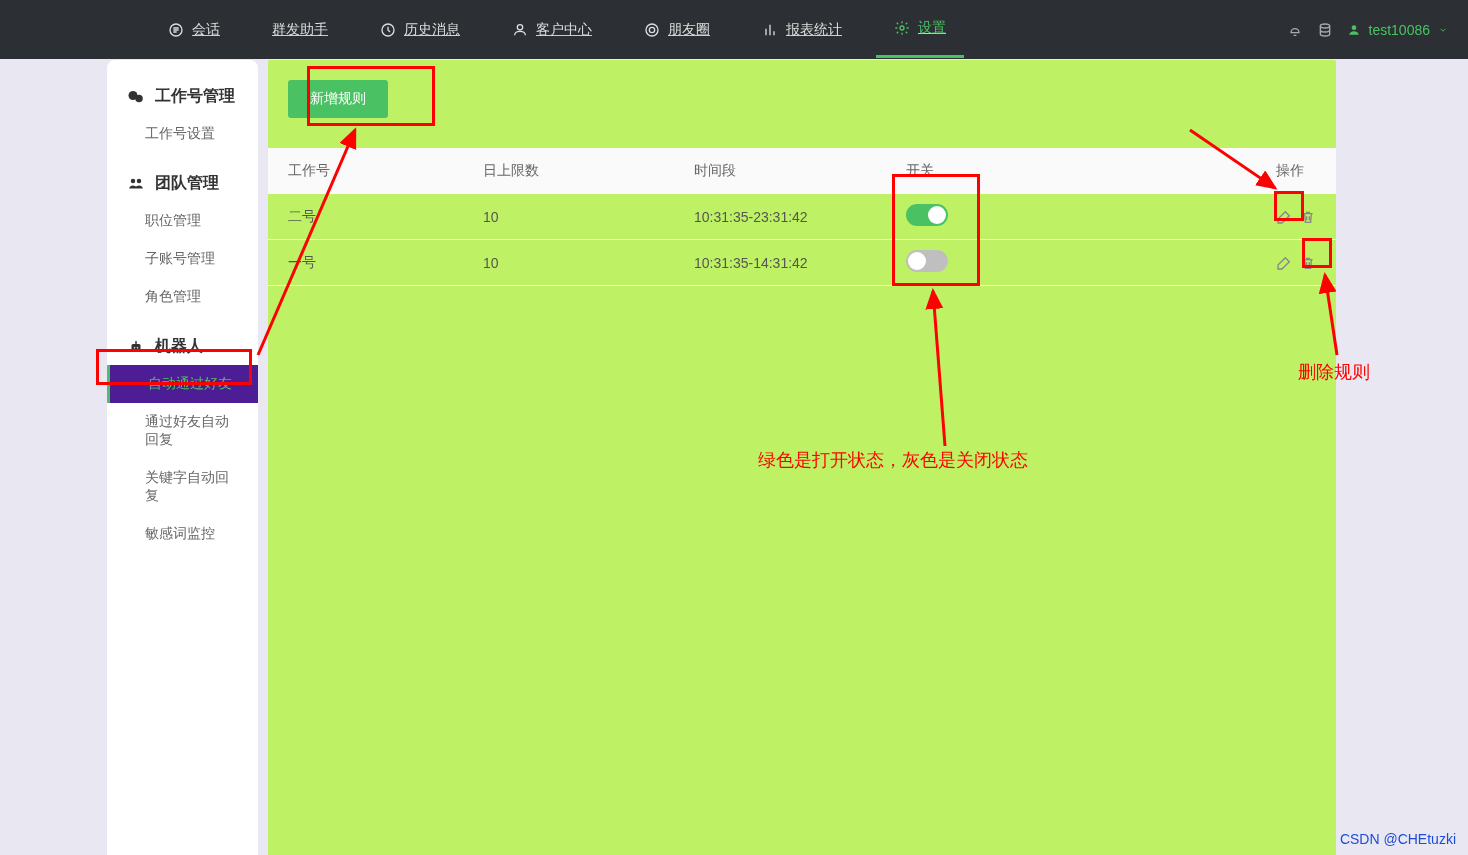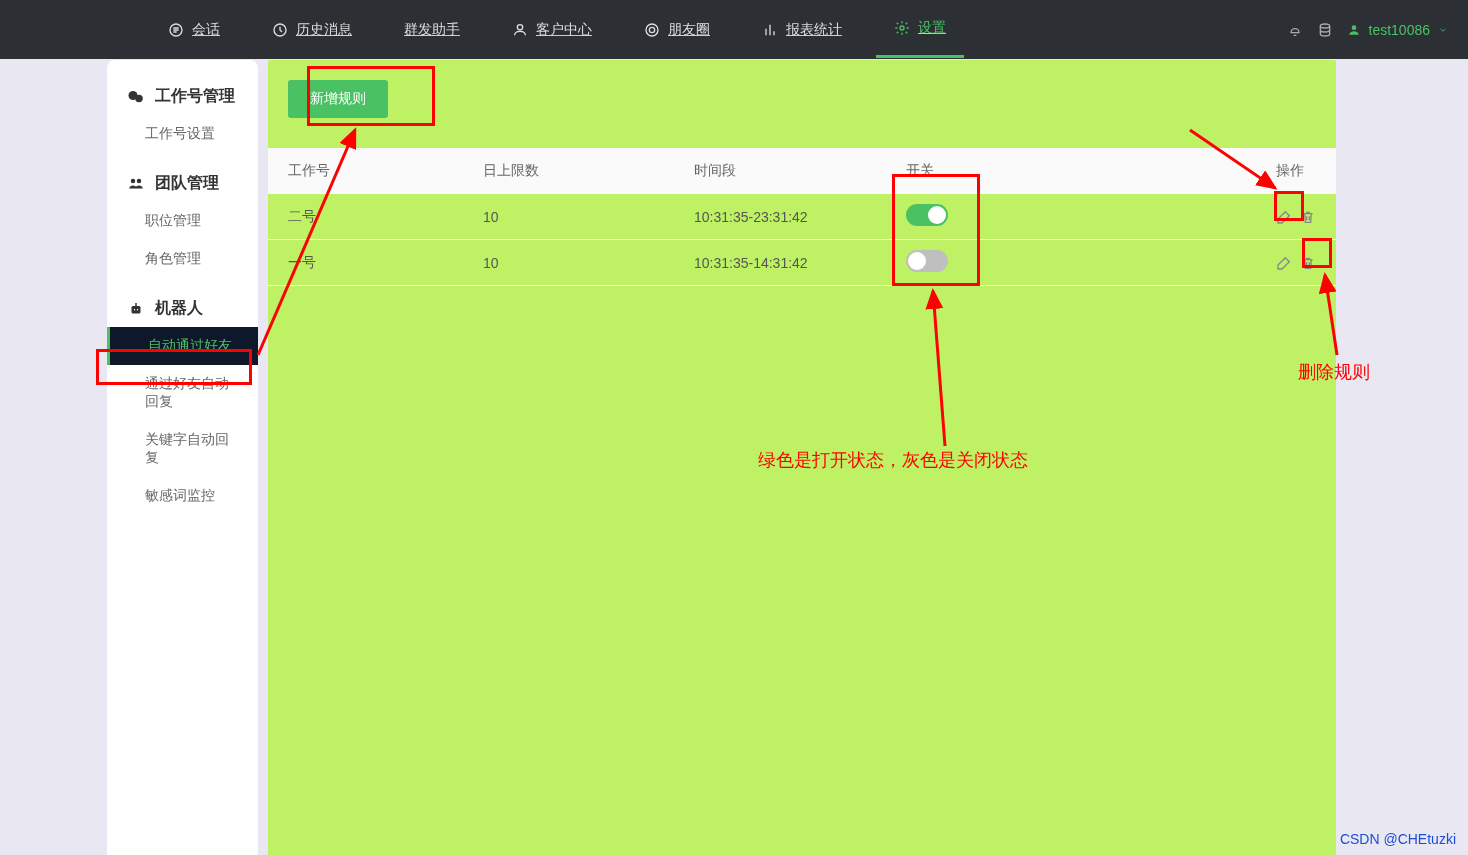--- a/index.html
+++ b/index.html
@@ -35,21 +35,21 @@
       height: 836px; border-radius: 8px;
     }
     .sidebar-section-title {
       display: flex; align-items: center; gap: 10px;
       padding: 8px 20px; font-size: 16px; font-weight: 600; color: #333;
     }
     .sidebar-item {
       padding: 10px 20px 10px 38px; font-size: 14px; color: #666; cursor: pointer;
     }
     .sidebar-item.active {
-      color: #4AC263; border-left: 3px solid #4AC263; background: #0f172a;
+      color: #4AC263; border-left: 3px solid #4AC263; background: #4c1d95;
     }
     .main-panel {
       background: #bef264; flex: 1; margin-left: 10px; margin-right: 132px;
       height: 796px; border-radius: 2px; padding: 20px 0 0 0; position: relative;
     }
     .add-btn {
       background: #4AC263; color: #fff; border: none;
       padding: 10px 22px; font-size: 14px; border-radius: 3px;
       margin-left: 20px; cursor: pointer;
     }
@@ -91,28 +91,28 @@
 <div class="top-nav">
   <div class="nav-left">
     <div class="nav-item">
       <svg viewBox="0 0 24 24" fill="none" stroke="currentColor" stroke-width="2">
           <circle cx="12" cy="12" r="9"></circle>
           <path d="M8 12h8M8 9h8M8 15h5"></path>
         </svg>
       <span>会话</span>
     </div>
     <div class="nav-item">
+      <span>群发助手</span>
+    </div>
+    <div class="nav-item">
       <svg viewBox="0 0 24 24" fill="none" stroke="currentColor" stroke-width="2">
           <circle cx="12" cy="12" r="9"></circle>
           <path d="M12 7v5l3 3"></path>
         </svg>
       <span>历史消息</span>
-    </div>
-    <div class="nav-item">
-      <span>群发助手</span>
     </div>
     <div class="nav-item">
       <svg viewBox="0 0 24 24" fill="none" stroke="currentColor" stroke-width="2">
           <circle cx="12" cy="8" r="4"></circle>
           <path d="M4 20c0-4 4-6 8-6s8 2 8 6"></path>
         </svg>
       <span>客户中心</span>
     </div>
     <div class="nav-item">
       <svg viewBox="0 0 24 24" fill="none" stroke="currentColor" stroke-width="2">
@@ -169,20 +169,21 @@
 
     <div class="sidebar-section-title" style="margin-top:12px">
       <svg width="18" height="18" viewBox="0 0 24 24" fill="#333">
           <circle cx="8" cy="8" r="3"></circle>
           <circle cx="16" cy="8" r="3"></circle>
           <path d="M3 18c0-3 3-4 5-4s5 1 5 4M11 18c0-3 3-4 5-4s5 1 5 4"></path>
         </svg>
       <span>团队管理</span>
     </div>
     <div class="sidebar-item">职位管理</div>
+    <div class="sidebar-item">子账号管理</div>
     <div class="sidebar-item">角色管理</div>
 
     <div class="sidebar-section-title" style="margin-top:12px">
       <svg width="18" height="18" viewBox="0 0 24 24" fill="#333">
           <rect x="6" y="8" width="12" height="10" rx="2"></rect>
           <circle cx="10" cy="13" r="1" fill="#fff"></circle>
           <circle cx="14" cy="13" r="1" fill="#fff"></circle>
           <path d="M12 4v4" stroke="#333" stroke-width="2"></path>
         </svg>
       <span>机器人</span>

